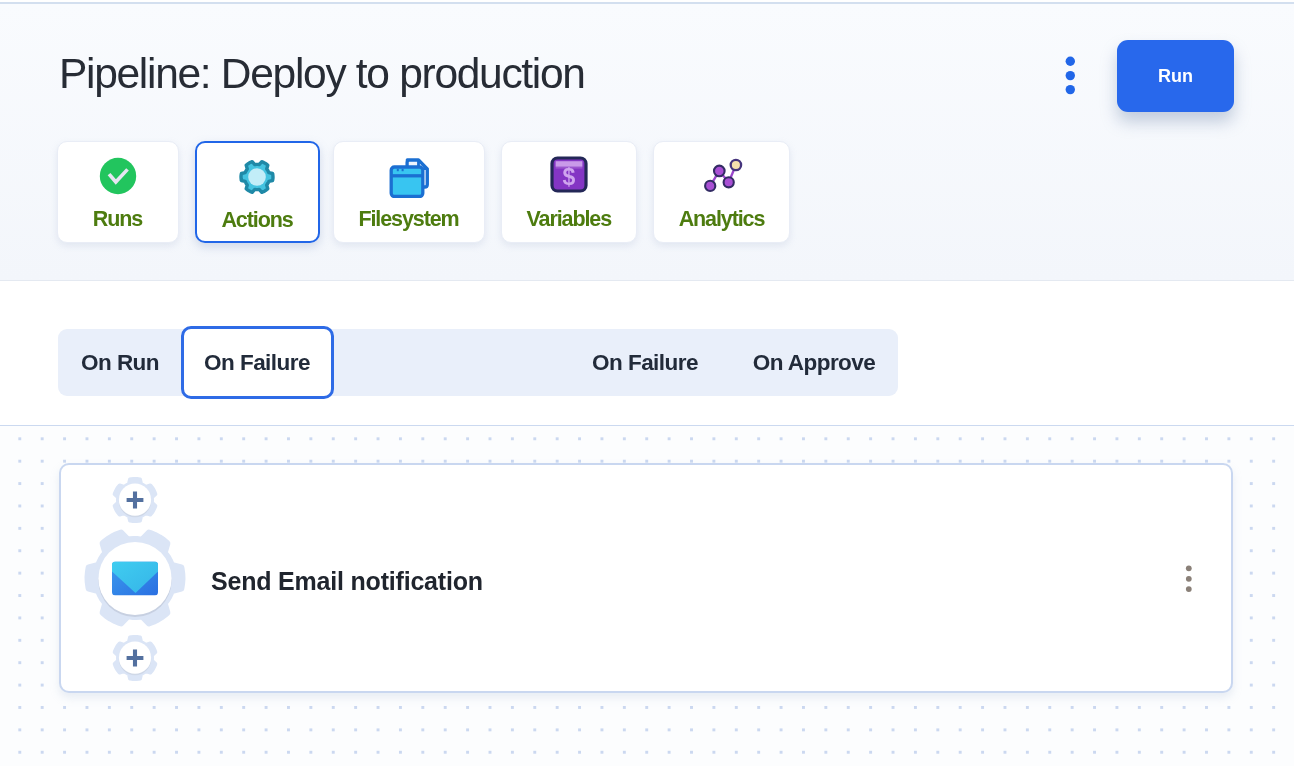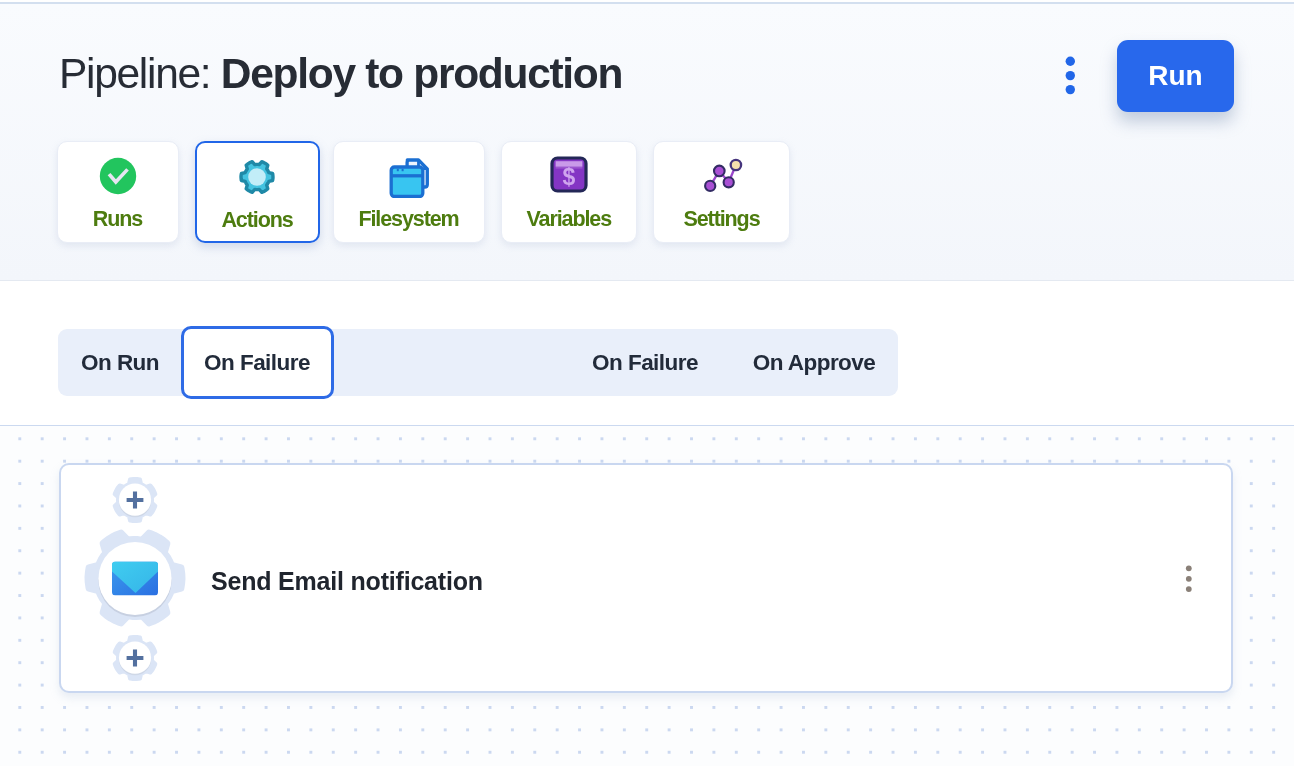--- a/index.html
+++ b/index.html
@@ -4,23 +4,23 @@
 * { margin:0; padding:0; box-sizing:border-box; }
 html,body { width:1294px; height:766px; overflow:hidden; background:#fff;
   font-family:"Liberation Sans", sans-serif; }
 #page { position:relative; width:1294px; height:766px; }
 .abs { position:absolute; }
 #topline { left:0; top:2px; width:1294px; height:2px; background:#d3dfef; }
 #header { left:0; top:4px; width:1294px; height:277px; background:linear-gradient(#f9fbfe,#f3f6fb);
   border-bottom:1px solid #e4e9f1; }
 #title { left:59px; top:50px; font-size:42.5px; line-height:1.117; color:#272c35;
   letter-spacing:-1.3px; font-weight:400; }
-#title b { font-weight:700; }
+#title b { font-weight:400; }
 #runbtn { left:1117px; top:40px; width:117px; height:72px; background:#2868ec;
-  border-radius:11px; color:#fff; font-size:28px; font-weight:700;
+  border-radius:11px; color:#fff; font-size:18px; font-weight:700;
   display:flex; align-items:center; justify-content:center;
   box-shadow:0 10px 16px rgba(130,150,185,0.45); }
 .tcard { top:141px; height:102px; background:#fff; border:1px solid #e9edf6;
   border-radius:10px; box-shadow:0 3px 7px rgba(160,175,205,0.22); }
 .tcard.sel { border:2.5px solid #2166e8; box-shadow:0 4px 10px rgba(140,160,200,0.35); }
 .tcard .ticon { position:absolute; left:50%; top:14px; transform:translateX(-50%); }
 .tcard .tlabel { position:absolute; left:0; right:0; top:65px; text-align:center;
   font-size:21.5px; font-weight:700; color:#4d7c0f; letter-spacing:-1.1px; }
 #subtabs { left:58px; top:317px; width:840px; height:67px; background:#e9effa;
   border-radius:9px;margin-top:12px; }
@@ -94,21 +94,21 @@
 <g stroke="#9a46cc" stroke-width="2.3">
 <line x1="10.2" y1="29.9" x2="19.3" y2="14.9"></line>
             <line x1="19.3" y1="14.9" x2="28.7" y2="26.3"></line>
             <line x1="28.7" y1="26.3" x2="35.9" y2="9"></line>
           </g>
 <circle cx="10.2" cy="29.9" r="5.1" fill="#a94fd4" stroke="#332c64" stroke-width="2.1"></circle>
 <circle cx="19.3" cy="14.9" r="5.3" fill="#a94fd4" stroke="#332c64" stroke-width="2.1"></circle>
 <circle cx="28.7" cy="26.3" r="5.1" fill="#a94fd4" stroke="#332c64" stroke-width="2.1"></circle>
 <circle cx="35.9" cy="9" r="5.2" fill="#f4dfad" stroke="#44337c" stroke-width="2.3"></circle>
 </svg></div>
-      <div class="tlabel">Settings</div>
+      <div class="tlabel">Analytics</div>
     </div>
 
 <div class="abs" id="subtabs">
 <div class="stab" style="left:-48px;width:220px">On Run</div>
 <div class="stab" style="left:91px;width:220px">On Failure</div>
 <div class="stab" style="left:477px;width:220px">On Failure</div>
 <div class="stab" style="left:646px;width:220px">On Approve</div>
 
 <div id="stabsel"></div>
       <div id="stabseltext">On Failure</div>

